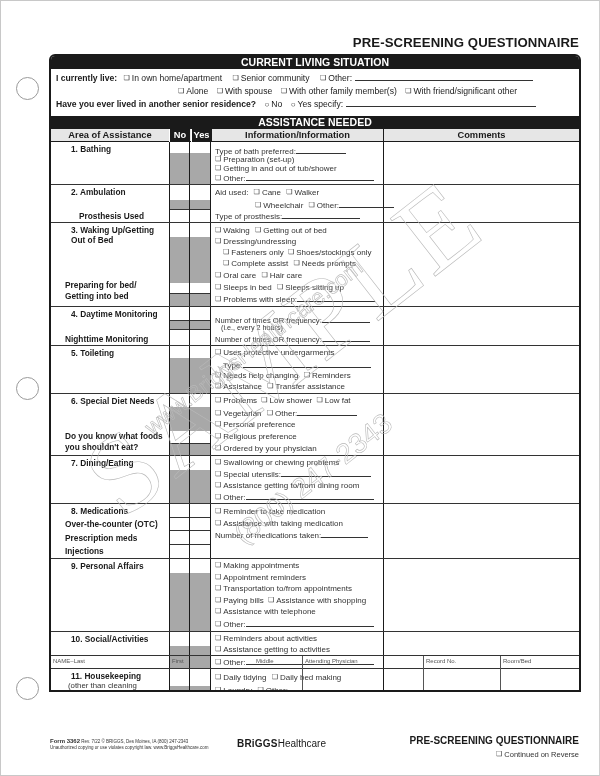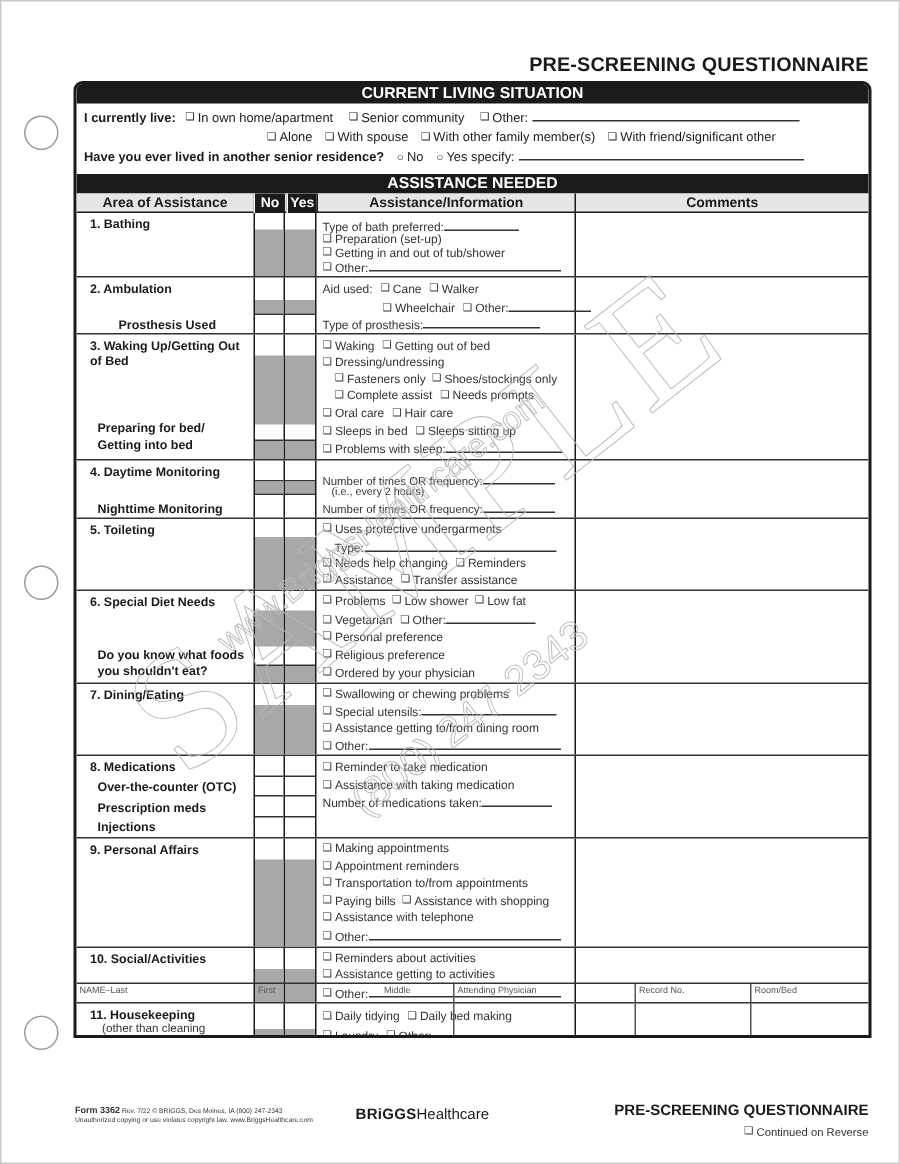--- a/index.html
+++ b/index.html
@@ -22,21 +22,21 @@
   .cb::before { content: "\274F"; font-size: 7px; margin-right: 2px; position: relative; top: -1px; }
   .rb::before { content: "\25CB"; font-size: 8px; margin-right: 2px; }
   .uline { display: inline-block; border-bottom: 1px solid #333; vertical-align: baseline; height: 8px; }
 
   .grid-head { position: relative; height: 13px; background: #e6e6e6; border-bottom: 1px solid #1a1a1a; font-size: 9.3px; font-weight: bold; }
   .gh { position: absolute; top: 0; height: 13px; line-height: 13px; text-align: center; }
   .gh.dark { background: #1a1a1a; color: #fff; }
 
   .rows { position: relative; }
   .row-item { position: absolute; left: 0; width: 528px; border-bottom: 1.5px solid #333; }
-  .c-area { position: absolute; left: 0; width: 118px; top: 0; bottom: 0; font-size: 8.3px; font-weight: bold; padding: 2px 0 0 9px; }
+  .c-area { position: absolute; left: 0; width: 118px; top: 0; bottom: 0; font-size: 8.3px; font-weight: bold; padding: 2px 0 0 20px; }
   .c-no  { position: absolute; left: 118px; width: 21px; top: 0; bottom: 0; border-left: 1.5px solid #1a1a1a; border-right: 1px solid #1a1a1a; }
   .c-yes { position: absolute; left: 139px; width: 21px; top: 0; bottom: 0; border-right: 1.5px solid #1a1a1a; }
   .c-info { position: absolute; left: 160px; width: 173px; top: 0; bottom: 0; border-right: 1.5px solid #1a1a1a; font-size: 8px; color: #333; padding: 2px 0 0 4px; }
   .c-comments { position: absolute; left: 333px; right: 0; top: 0; bottom: 0; }
 
   .shade { position: absolute; left: 0; right: 0; background: #a8a8a8; }
   .hline { position: absolute; left: 0; right: 0; border-top: 1px solid #333; }
 
   .sub-label { position: absolute; left: 14px; font-size: 8.3px; font-weight: bold; }
   .sub-label.light { font-weight: normal; color: #333; left: 17px; }
@@ -93,21 +93,21 @@
       <span class="uline" style="width:190px;"></span>
     </div>
   </div>
 
   <div class="section-bar">ASSISTANCE NEEDED</div>
 
   <div class="grid-head">
     <div class="gh" style="left:0;width:118px;">Area of Assistance</div>
     <div class="gh dark" style="left:118px;width:21px;border-left:1px solid #fff;">No</div>
     <div class="gh dark" style="left:140px;width:20px;border-left:1px solid #fff;">Yes</div>
-    <div class="gh" style="left:160px;width:173px;border-left:1.5px solid #1a1a1a;border-right:1.5px solid #1a1a1a;">Assistance/Information</div>
+    <div class="gh" style="left:160px;width:173px;border-left:1.5px solid #1a1a1a;border-right:1.5px solid #1a1a1a;">Information/Information</div>
     <div class="gh" style="left:333px;right:0;">Comments</div>
   </div>
 
   <div class="rows">
 
     <div class="row-item" style="top:0;height:43px;">
       <div class="c-area">1. Bathing</div>
       <div class="c-no">
           <div class="shade" style="top:11px;bottom:0;"></div>
         </div>

